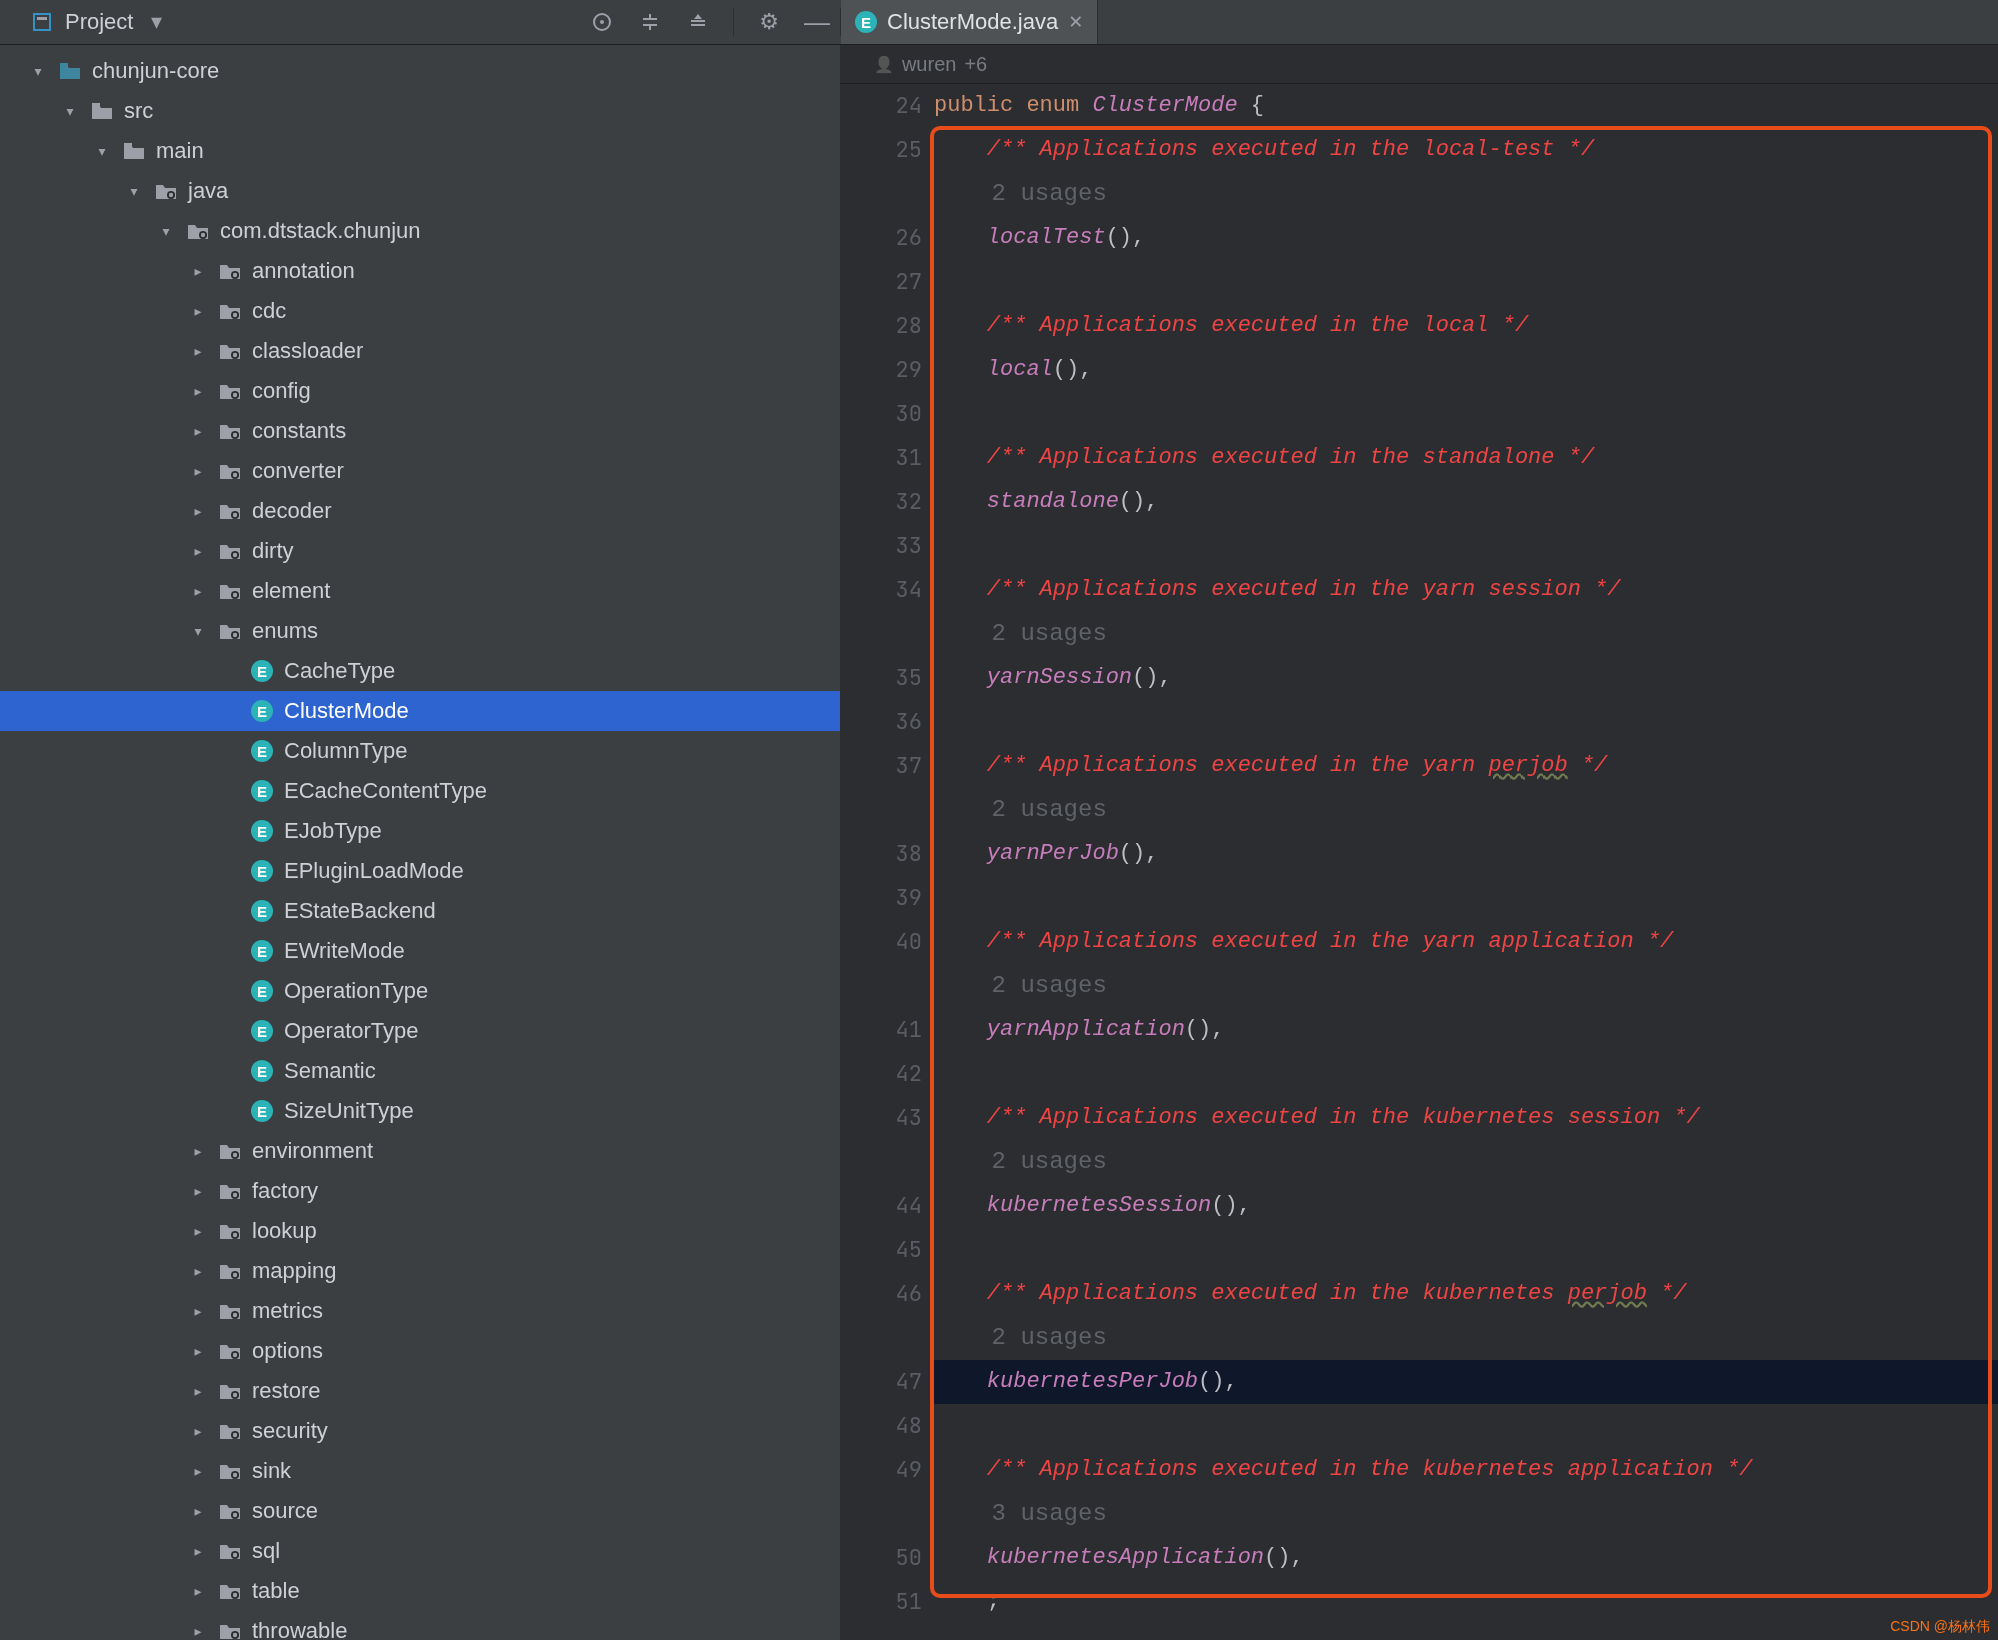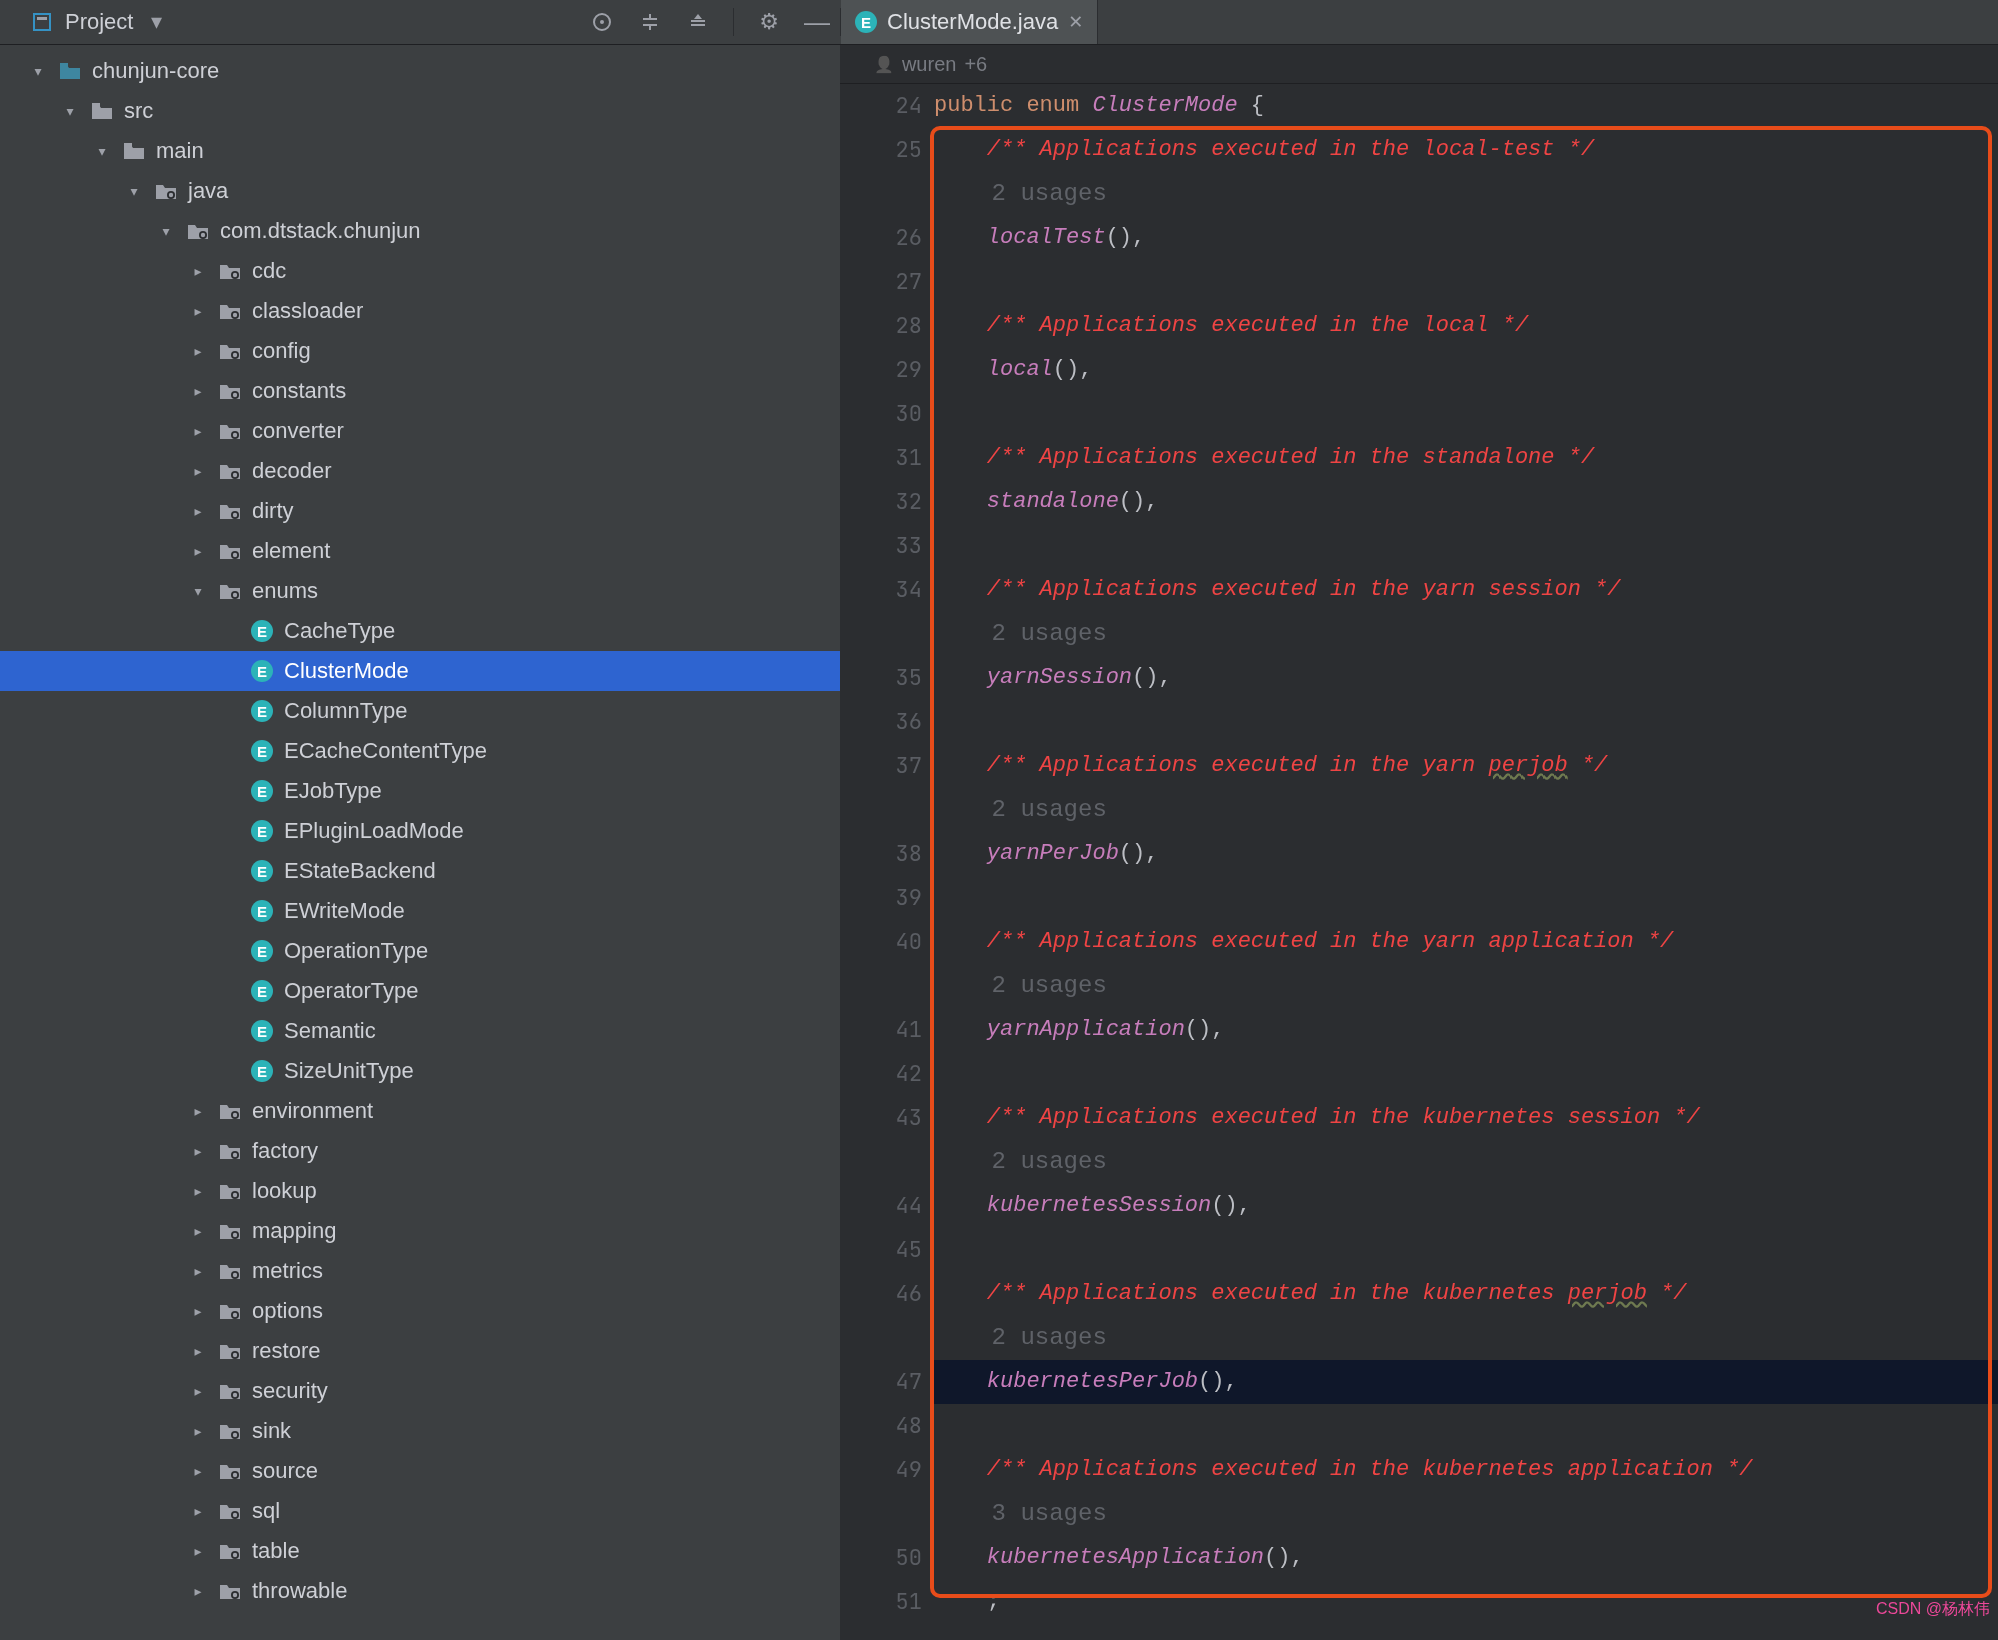--- a/index.html
+++ b/index.html
@@ -35,21 +35,21 @@
   .lines .ln{height:44px;line-height:44px;white-space:pre}
   .lines .ln.hl{background:#0f172a}
   .inlay{color:#5f6268;font-style:normal;font-size:24px}
   .kw{color:#cf8e6d}
   .enumname{color:#c77dbb;font-style:italic}
   .doc{color:#ef4444;font-style:italic}
   .doc-u{text-decoration:underline wavy #6f7a50}
   .call{color:#c77dbb;font-style:italic}
   .punc{color:#bcbec4}
   .highlight-box{position:absolute;border:4px solid #e84c1a;border-radius:10px;pointer-events:none}
-  .watermark{position:absolute;right:8px;bottom:20px;color:#ec4899;font-size:16px}
+  .watermark{position:absolute;right:8px;bottom:4px;color:#f97316;font-size:14px}
   svg{display:block}
 </style>
 </head>
 <body>
 
 <div class="app">
 
   <div class="topbar">
     <div style="display:flex;align-items:center;height:100%">
       <div class="topbar-left" style="width:560px">
@@ -151,20 +151,31 @@
           </div>
           <div class="row closed" style="--ind: 188px;">
             <span class="arrow"></span>
             <span class="ficon">
               <svg width="22" height="18" viewBox="0 0 22 18">
                 <path d="M1 3h7l2 3h11v11H1z" fill="#9da0a8"></path>
                 <circle cx="16" cy="13" r="4" fill="#2b2d30"></circle>
                 <circle cx="16" cy="13" r="2.2" fill="#9da0a8"></circle>
               </svg>
             </span>
+            <span>annotation</span>
+          </div>
+          <div class="row closed" style="--ind: 188px;">
+            <span class="arrow"></span>
+            <span class="ficon">
+              <svg width="22" height="18" viewBox="0 0 22 18">
+                <path d="M1 3h7l2 3h11v11H1z" fill="#9da0a8"></path>
+                <circle cx="16" cy="13" r="4" fill="#2b2d30"></circle>
+                <circle cx="16" cy="13" r="2.2" fill="#9da0a8"></circle>
+              </svg>
+            </span>
             <span>cdc</span>
           </div>
           <div class="row closed" style="--ind: 188px;">
             <span class="arrow"></span>
             <span class="ficon">
               <svg width="22" height="18" viewBox="0 0 22 18">
                 <path d="M1 3h7l2 3h11v11H1z" fill="#9da0a8"></path>
                 <circle cx="16" cy="13" r="4" fill="#2b2d30"></circle>
                 <circle cx="16" cy="13" r="2.2" fill="#9da0a8"></circle>
               </svg>

